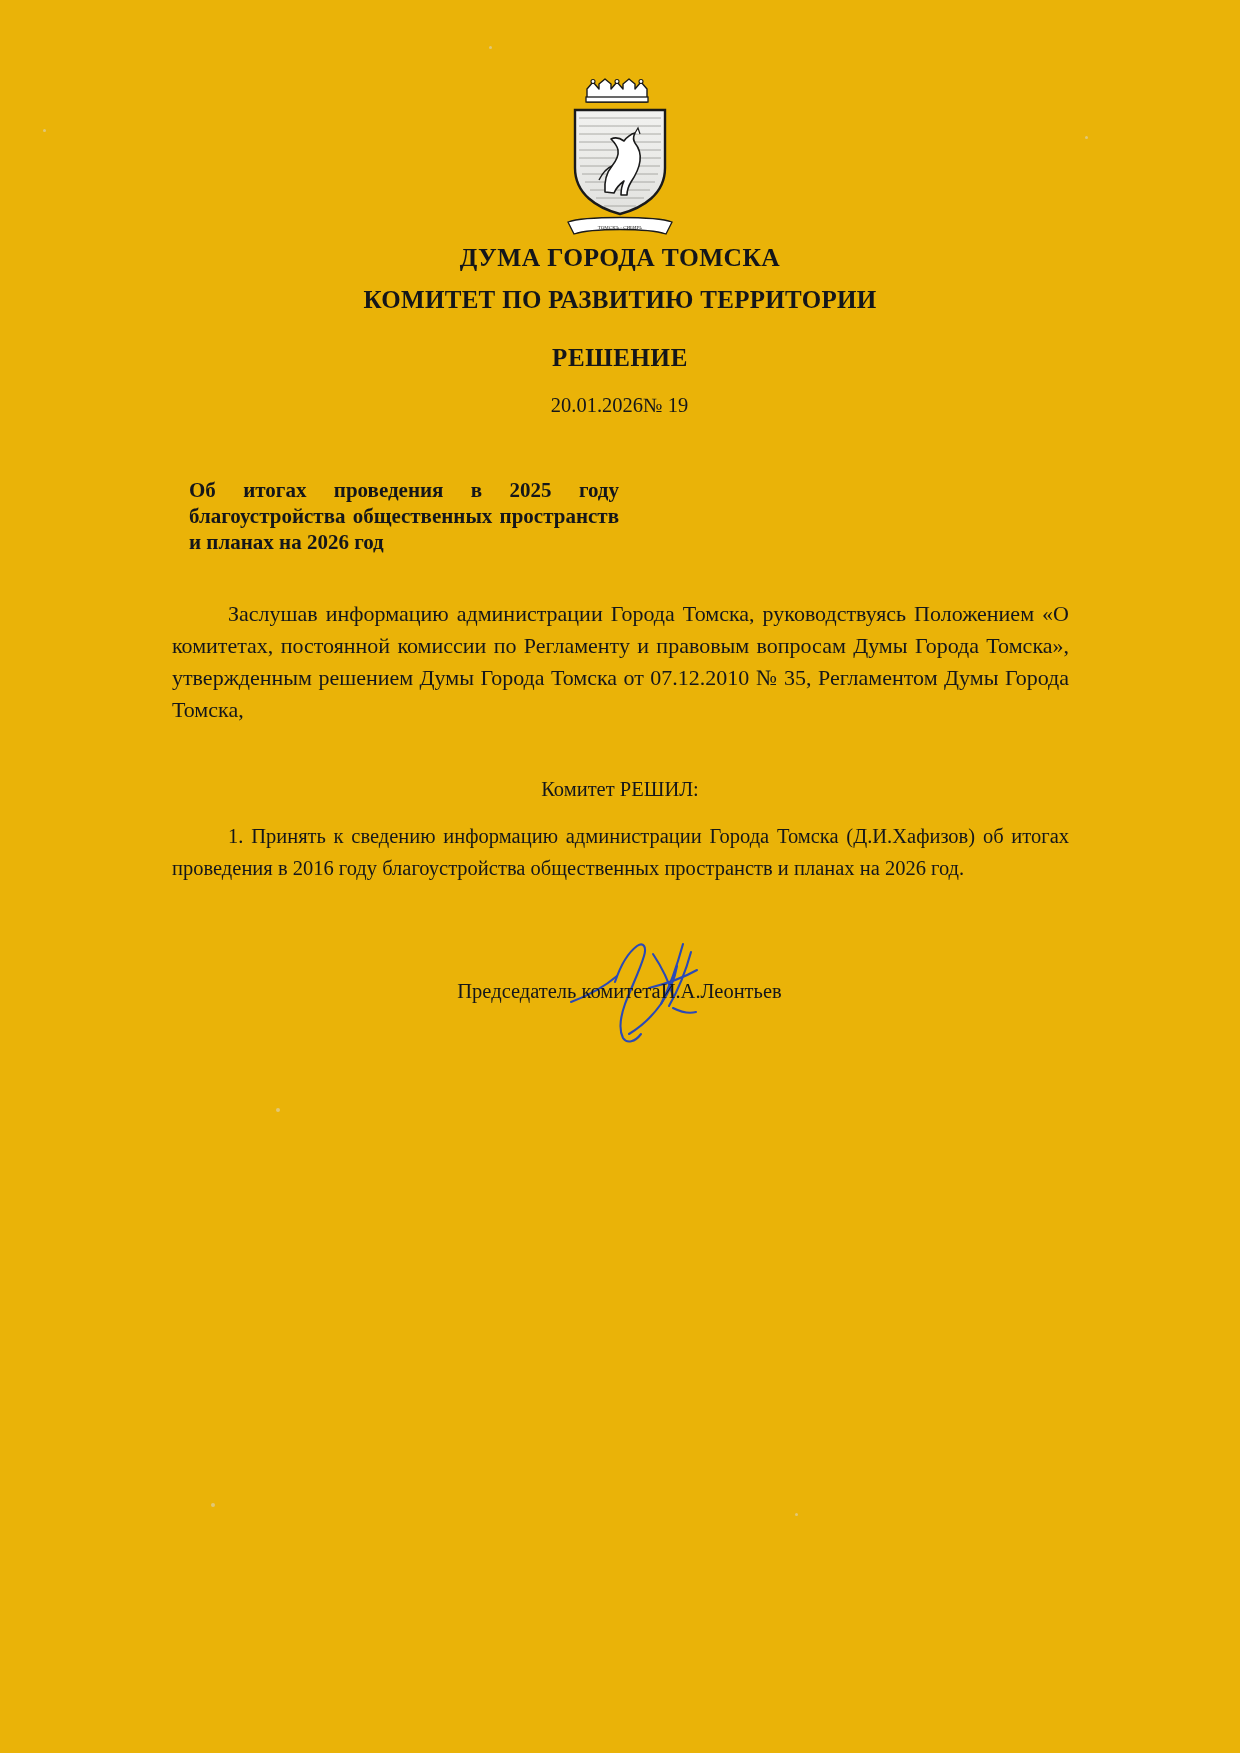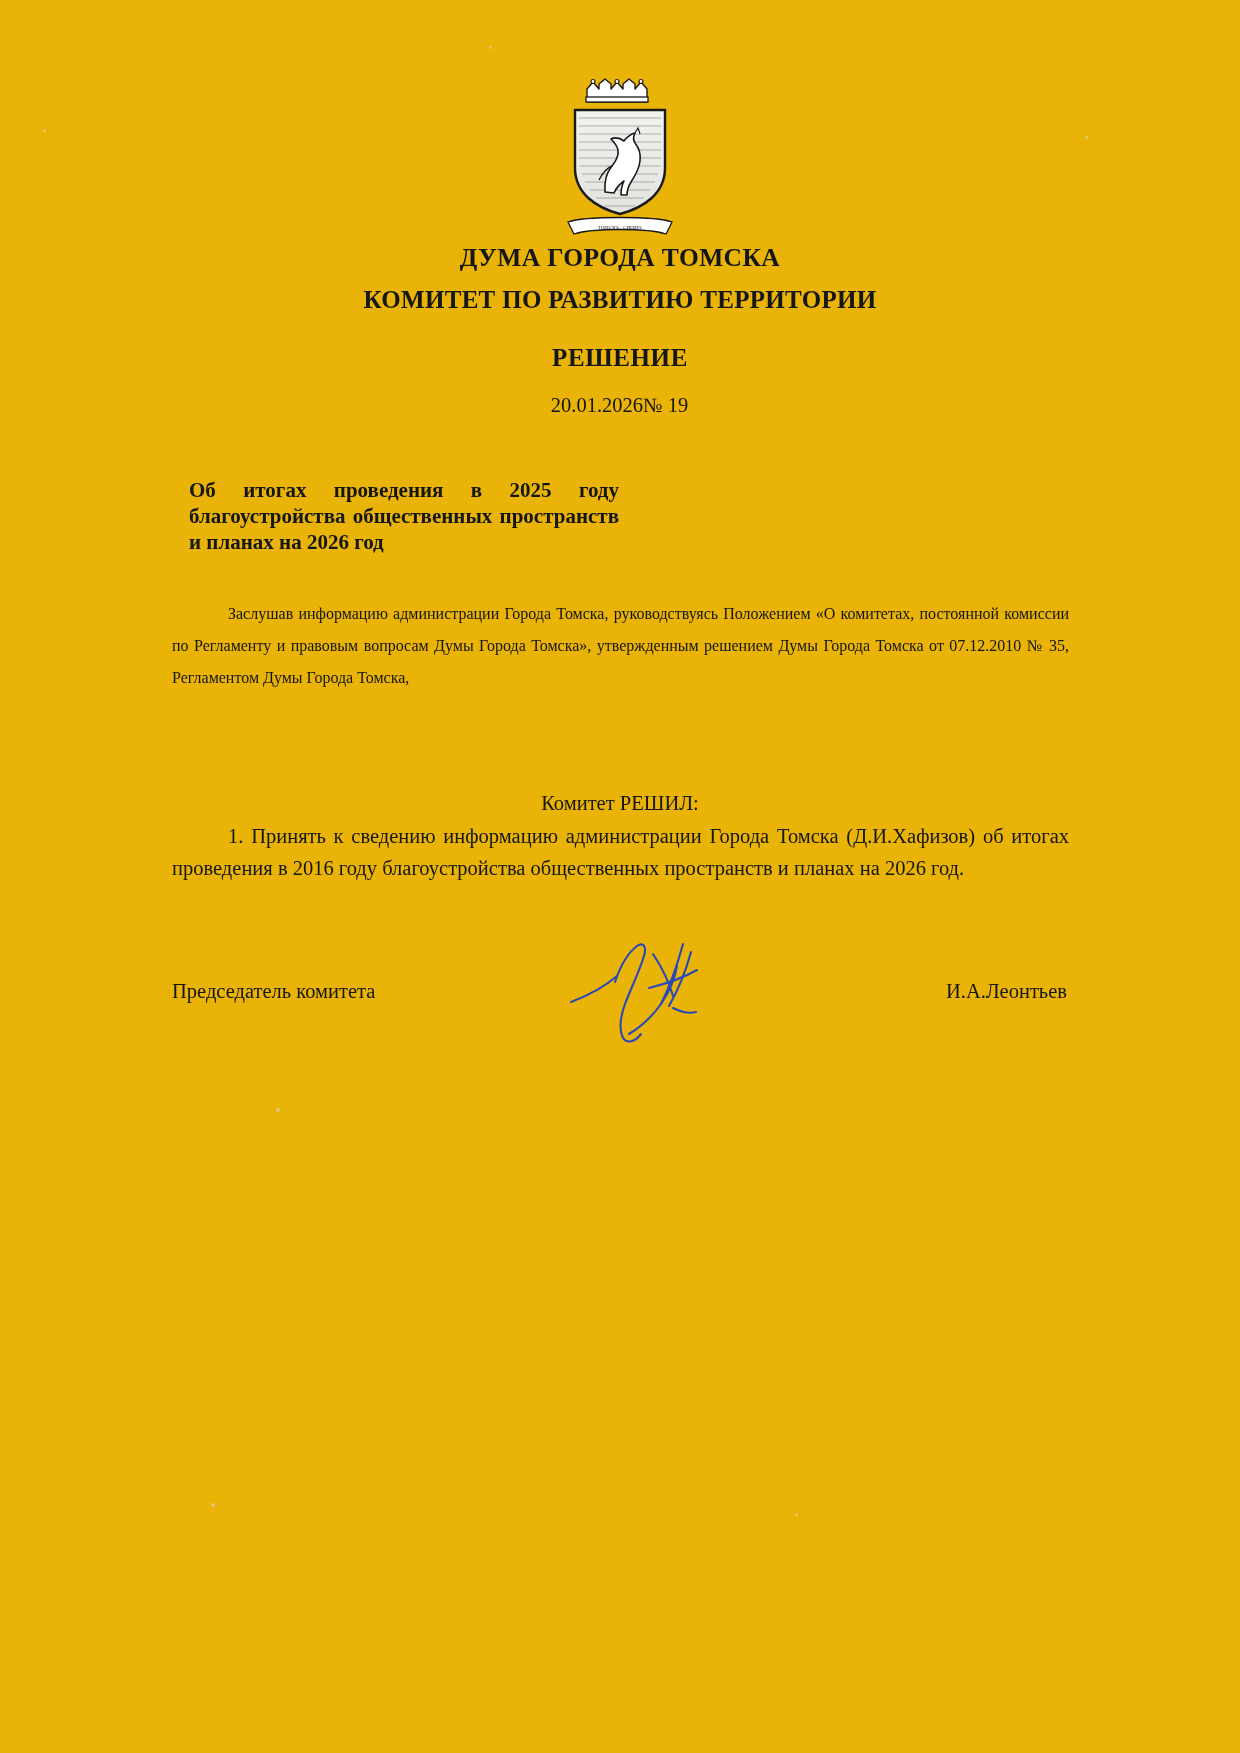--- a/index.html
+++ b/index.html
@@ -112,53 +112,52 @@
     text-align-last: left;
     margin-left: 17px;
   }
 
   
   .preamble {
     position: absolute;
     top: 598px;
     left: 172px;
     width: 897px;
-    font-size: 16px;
+    font-size: 22px;
     line-height: 32px;
     text-align: justify;
     text-indent: 56px;
   }
   .decision-line {
     position: absolute;
     top: 778px;
     left: 0;
     width: 100%;
     text-align: center;
     font-size: 20.5px;
-    margin-top: 14px;
   }
   .clause {
     position: absolute;
     top: 820px;
     left: 172px;
     width: 897px;
     font-size: 20.5px;
     line-height: 32px;
     text-align: justify;
     text-indent: 56px;
   }
 
   
   .sign-row {
     position: absolute;
     top: 980px;
     left: 172px;
     width: 895px;
     display: flex;
-    justify-content: space-between;
+    justify-content: center;
     align-items: flex-start;
     font-size: 20.5px;
   }
   .signature-mark {
     position: absolute;
     top: 930px;
     left: 565px;
     width: 190px;
     height: 130px;
     pointer-events: none;

